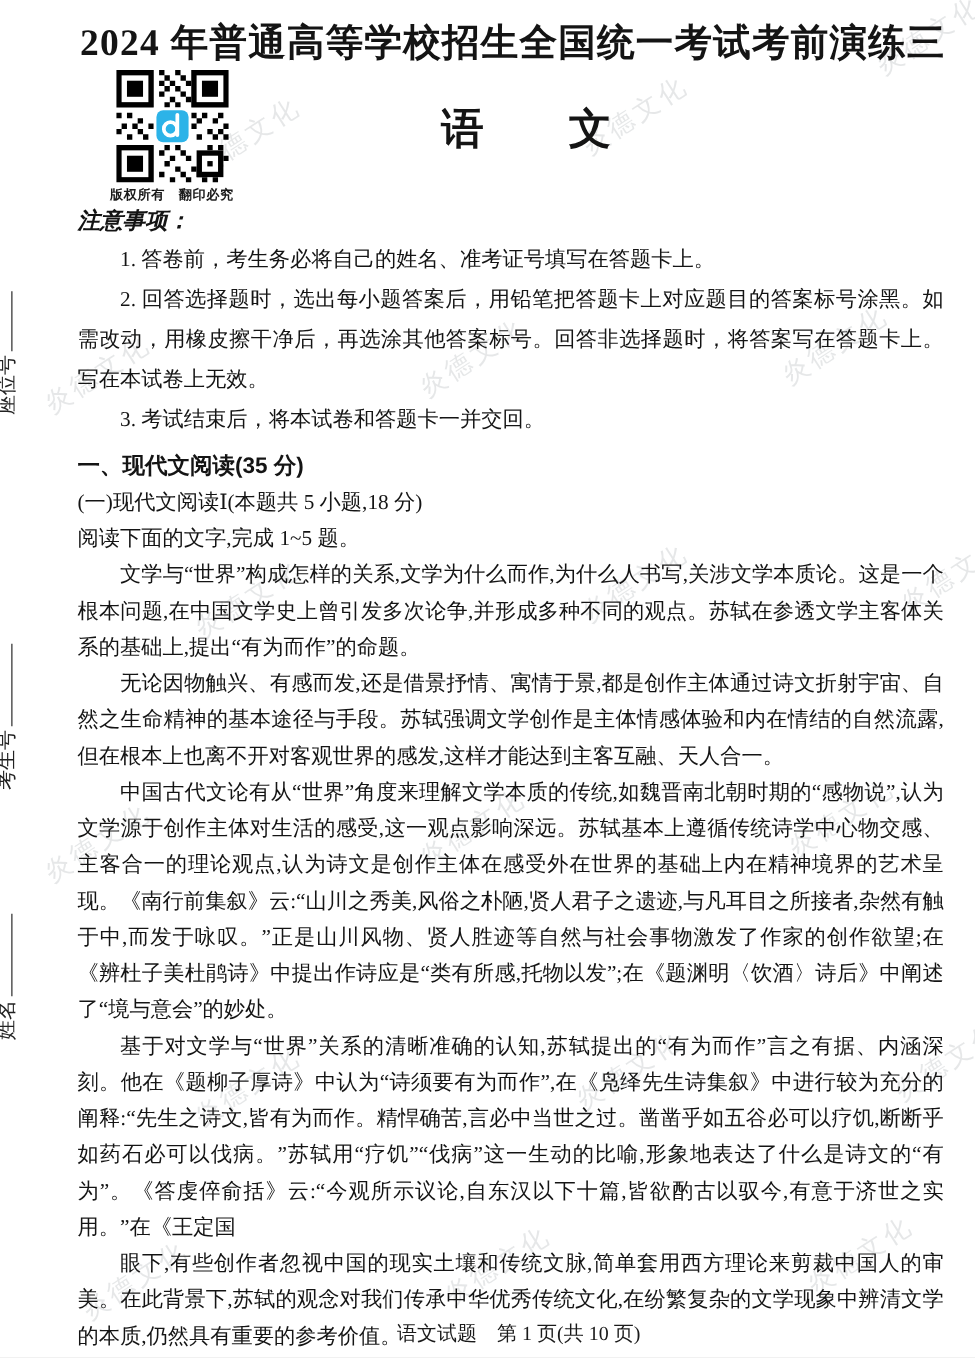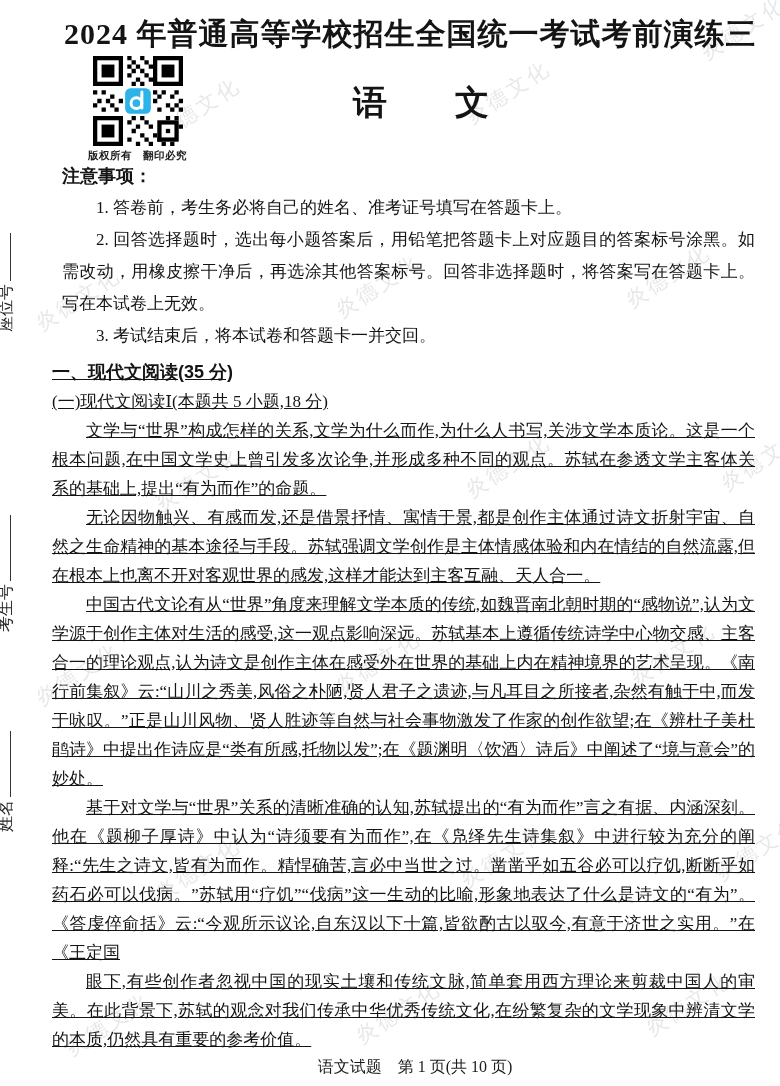--- a/index.html
+++ b/index.html
@@ -45,25 +45,26 @@
   .blank-line {
     display:inline-block; height:5px; border-bottom:1.2px solid #333;
     margin-left:3px; vertical-align:baseline;
   }
 
   
   .notice { position:absolute; top:160px; left:62px; right:25px; font-size:17px; line-height:32px; }
   .notice-heading {
     margin:0; font-size:18px; font-weight:700;
     font-family:"Liberation Sans","DejaVu Sans",sans-serif;
+    font-style:italic;
   }
   .notice p { margin:0; text-indent:2em; text-align:justify; }
 
   
-  .main { position:absolute; top:358px; left:52px; right:25px; font-size:17px; line-height:29px;text-decoration:underline; }
+  .main { position:absolute; top:358px; left:62px; right:25px; font-size:17px; line-height:29px; }
   .section-heading {
     margin:0; font-size:18px; font-weight:700;
     font-family:"Liberation Sans","DejaVu Sans",sans-serif;
   }
   .sub-heading, .instruction { margin:0; }
   .passage p { margin:0; text-indent:2em; text-align:justify; }
 
   
   .page-footer {
     position:absolute; bottom:8px; left:60px; right:10px;
@@ -144,20 +145,21 @@
   <section class="notice">
     <h3 class="notice-heading">注意事项：</h3>
     <p>1. 答卷前，考生务必将自己的姓名、准考证号填写在答题卡上。</p>
     <p>2. 回答选择题时，选出每小题答案后，用铅笔把答题卡上对应题目的答案标号涂黑。如需改动，用橡皮擦干净后，再选涂其他答案标号。回答非选择题时，将答案写在答题卡上。写在本试卷上无效。</p>
     <p>3. 考试结束后，将本试卷和答题卡一并交回。</p>
   </section>
 
   <main class="main">
     <h3 class="section-heading">一、现代文阅读(35 分)</h3>
     <p class="sub-heading">(一)现代文阅读Ⅰ(本题共 5 小题,18 分)</p>
+    <p class="instruction">阅读下面的文字,完成 1~5 题。</p>
     <div class="passage">
       <p>文学与“世界”构成怎样的关系,文学为什么而作,为什么人书写,关涉文学本质论。这是一个根本问题,在中国文学史上曾引发多次论争,并形成多种不同的观点。苏轼在参透文学主客体关系的基础上,提出“有为而作”的命题。</p>
       <p>无论因物触兴、有感而发,还是借景抒情、寓情于景,都是创作主体通过诗文折射宇宙、自然之生命精神的基本途径与手段。苏轼强调文学创作是主体情感体验和内在情结的自然流露,但在根本上也离不开对客观世界的感发,这样才能达到主客互融、天人合一。</p>
       <p>中国古代文论有从“世界”角度来理解文学本质的传统,如魏晋南北朝时期的“感物说”,认为文学源于创作主体对生活的感受,这一观点影响深远。苏轼基本上遵循传统诗学中心物交感、主客合一的理论观点,认为诗文是创作主体在感受外在世界的基础上内在精神境界的艺术呈现。《南行前集叙》云:“山川之秀美,风俗之朴陋,贤人君子之遗迹,与凡耳目之所接者,杂然有触于中,而发于咏叹。”正是山川风物、贤人胜迹等自然与社会事物激发了作家的创作欲望;在《辨杜子美杜鹃诗》中提出作诗应是“类有所感,托物以发”;在《题渊明〈饮酒〉诗后》中阐述了“境与意会”的妙处。</p>
       <p>基于对文学与“世界”关系的清晰准确的认知,苏轼提出的“有为而作”言之有据、内涵深刻。他在《题柳子厚诗》中认为“诗须要有为而作”,在《凫绎先生诗集叙》中进行较为充分的阐释:“先生之诗文,皆有为而作。精悍确苦,言必中当世之过。凿凿乎如五谷必可以疗饥,断断乎如药石必可以伐病。”苏轼用“疗饥”“伐病”这一生动的比喻,形象地表达了什么是诗文的“有为”。《答虔倅俞括》云:“今观所示议论,自东汉以下十篇,皆欲酌古以驭今,有意于济世之实用。”在《王定国</p>
       <p>眼下,有些创作者忽视中国的现实土壤和传统文脉,简单套用西方理论来剪裁中国人的审美。在此背景下,苏轼的观念对我们传承中华优秀传统文化,在纷繁复杂的文学现象中辨清文学的本质,仍然具有重要的参考价值。</p>
     </div>
   </main>
 
   <footer class="page-footer">语文试题　第 1 页(共 10 页)</footer>

